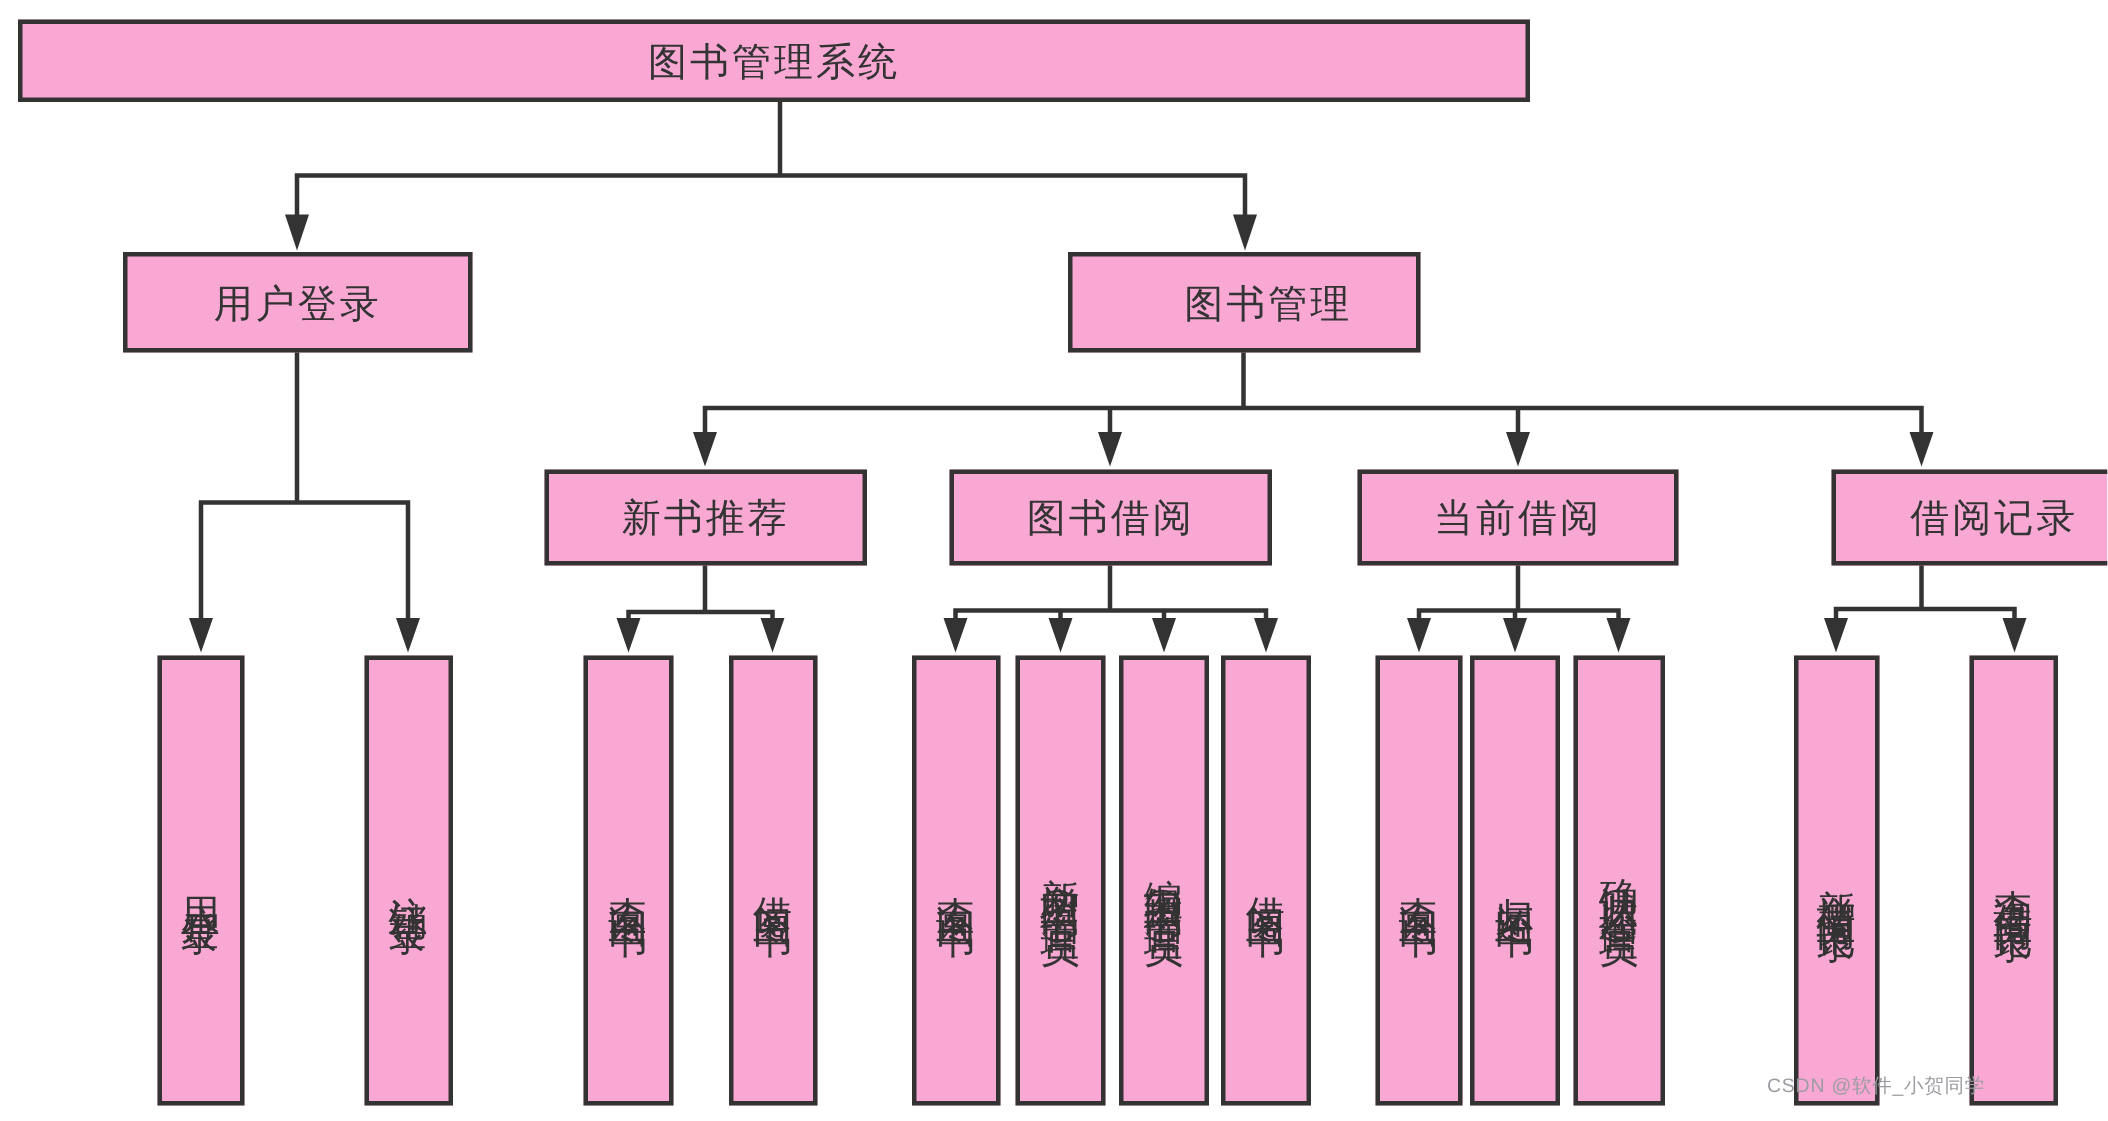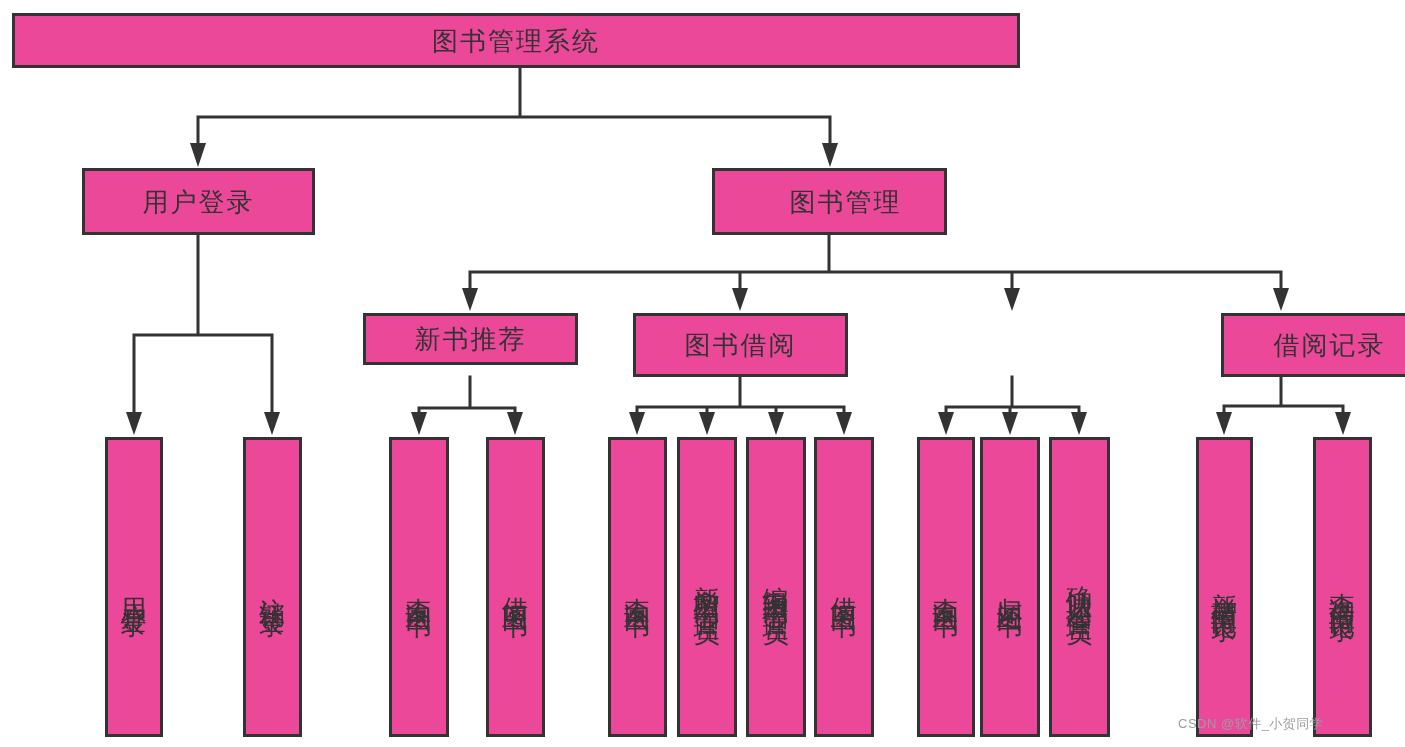--- a/index.html
+++ b/index.html
@@ -22,21 +22,21 @@
     stroke-width: 3;
     stroke-linecap: square;
   }
   .wires polygon {
     fill: var(--line, #333333);
     stroke: none;
   }
   .node {
     position: absolute;
     box-sizing: border-box;
-    background: #ec4899;
+    background: #f9a8d4;
     border: 3px solid var(--line, #333333);
     display: flex;
     align-items: center;
     justify-content: center;
     color: var(--text, #333333);
     z-index: 2;
   }
   .node.h .label {
     font-size: 26px;
     letter-spacing: 2px;
@@ -107,25 +107,28 @@
     <span class="label">图书管理系统</span>
   </div>
 
   <div class="node h" style="left:82px; top:168px; width:233px; height:67px;">
     <span class="label">用户登录</span>
   </div>
   <div class="node h" style="left:712px; top:168px; width:235px; height:67px;padding-left:32px;">
     <span class="label">图书管理</span>
   </div>
 
-  <div class="node h" style="left:363px; top:313px; width:215px; height:52px;">
+  <div class="node h" style="left:363px; top:313px; width:215px; height:64px;">
     <span class="label">新书推荐</span>
   </div>
   <div class="node h" style="left:633px; top:313px; width:215px; height:64px;text-align:center;">
     <span class="label">图书借阅</span>
+  </div>
+  <div class="node h" style="left:905px; top:313px; width:214px; height:64px;">
+    <span class="label">当前借阅</span>
   </div>
   <div class="node h" style="left:1221px; top:313px; width:217px; height:64px;">
     <span class="label">借阅记录</span>
   </div>
 
   <div class="node v" style="left:105px; top:437px; width:58px; height:300px;">
     <span class="label">用户登录</span>
   </div>
   <div class="node v" style="left:243px; top:437px; width:59px; height:300px;">
     <span class="label">注销登录</span>

